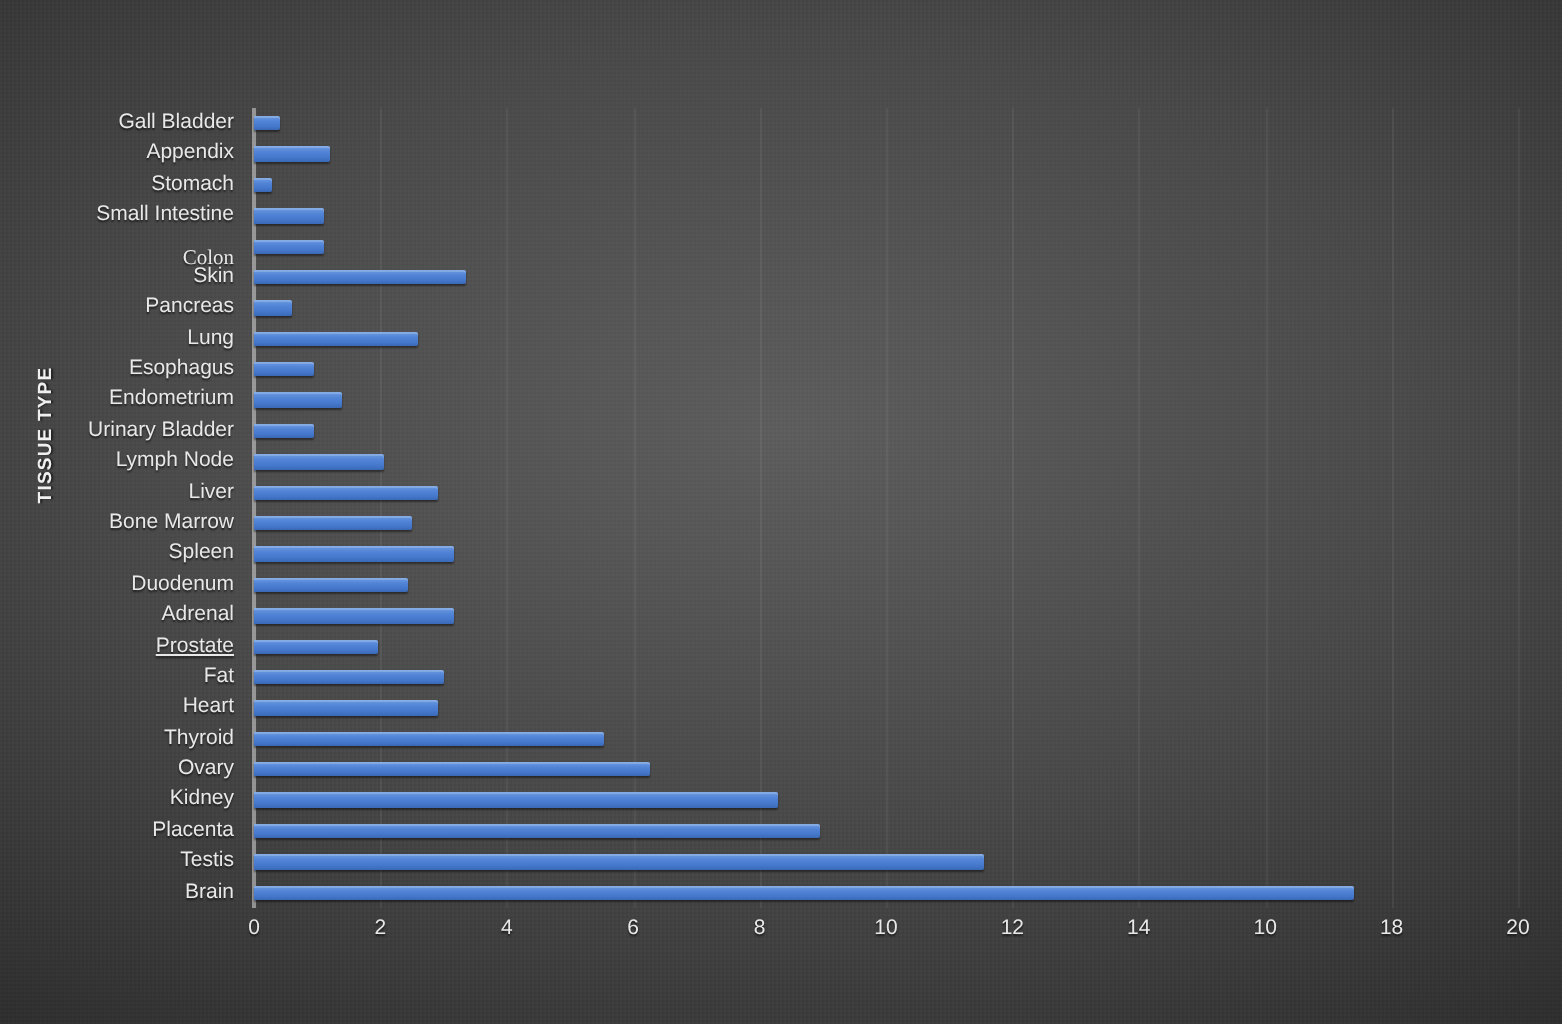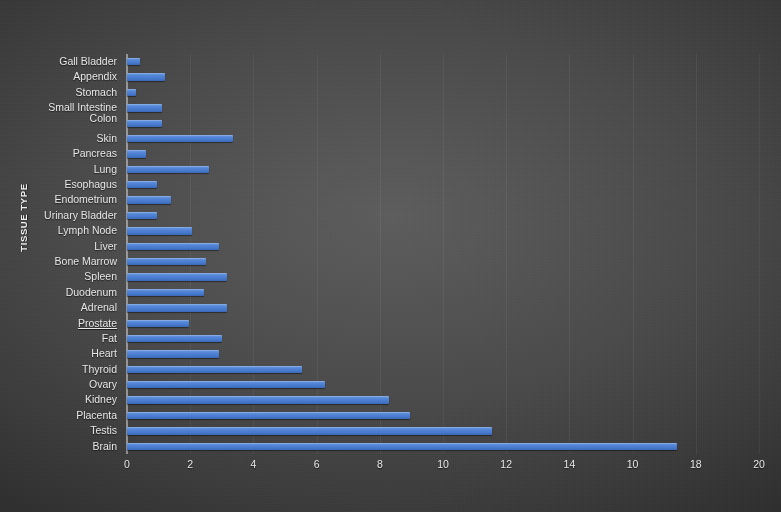--- a/index.html
+++ b/index.html
@@ -80,21 +80,21 @@
   <div id="texture"></div>
 
 
   <div id="y-axis-title">TISSUE TYPE</div>
 
   <div id="y-labels">
       <div class="y-label" style="top: 0px; height: 15.3846px; line-height: 15.3846px; text-align: right;">Gall Bladder</div>
       <div class="y-label" style="top: 15.3846px; height: 15.3846px; line-height: 15.3846px;">Appendix</div>
       <div class="y-label" style="top: 30.7692px; height: 15.3846px; line-height: 15.3846px;">Stomach</div>
       <div class="y-label" style="top: 46.1538px; height: 15.3846px; line-height: 15.3846px;">Small Intestine</div>
-      <div class="y-label" style="top: 57px; height: 15.3846px; line-height: 15.3846px;">Colon</div>
+      <div class="y-label" style="top: 68px; height: 15.3846px; line-height: 15.3846px; font-family: Liberation Serif, serif;">Colon</div>
       <div class="y-label" style="top: 76.9231px; height: 15.3846px; line-height: 15.3846px;">Skin</div>
       <div class="y-label" style="top: 92.3077px; height: 15.3846px; line-height: 15.3846px;">Pancreas</div>
       <div class="y-label" style="top: 107.692px; height: 15.3846px; line-height: 15.3846px; margin-left: 25px;">Lung</div>
       <div class="y-label" style="top: 123.077px; height: 15.3846px; line-height: 15.3846px;">Esophagus</div>
       <div class="y-label" style="top: 138.462px; height: 15.3846px; line-height: 15.3846px;">Endometrium</div>
       <div class="y-label" style="top: 153.846px; height: 15.3846px; line-height: 15.3846px;">Urinary Bladder</div>
       <div class="y-label" style="top: 169.231px; height: 15.3846px; line-height: 15.3846px; text-align: center;">Lymph Node</div>
       <div class="y-label" style="top: 184.615px; height: 15.3846px; line-height: 15.3846px;">Liver</div>
       <div class="y-label" style="top: 200px; height: 15.3846px; line-height: 15.3846px;">Bone Marrow</div>
       <div class="y-label" style="top: 215.385px; height: 15.3846px; line-height: 15.3846px;">Spleen</div>

